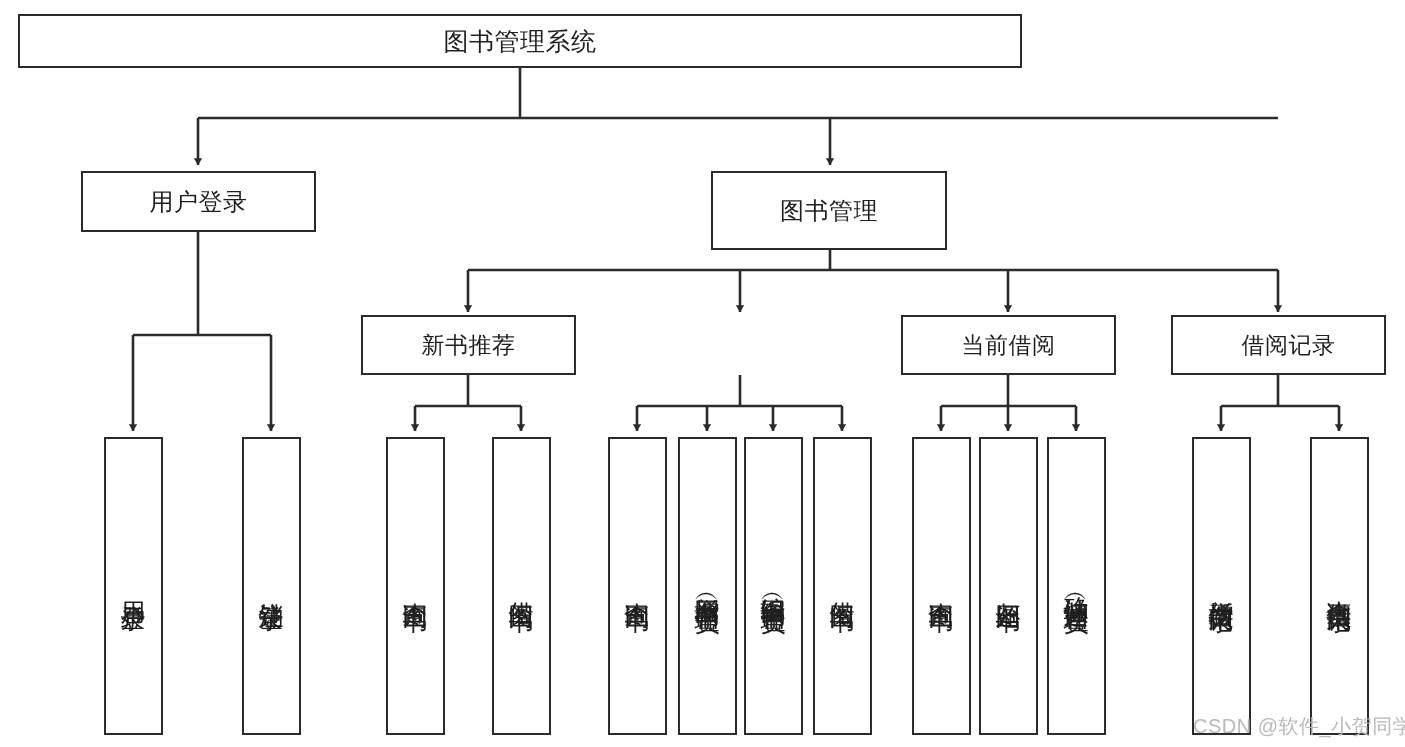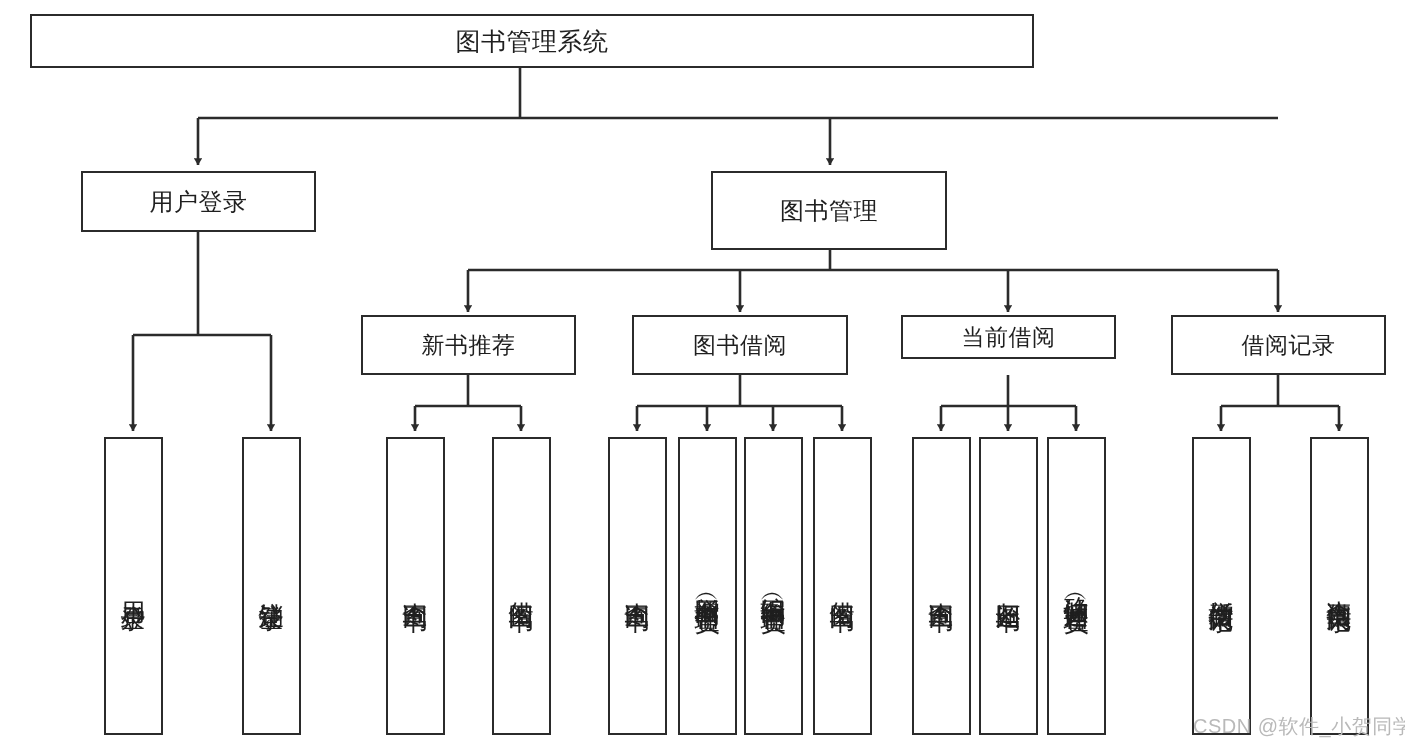--- a/index.html
+++ b/index.html
@@ -113,38 +113,35 @@
       <path d="M1008,406 L1008,431" marker-end="url(#arrow)"></path>
       <path d="M1076,406 L1076,431" marker-end="url(#arrow)"></path>
 
       <path d="M1278,375 L1278,406"></path>
       <path d="M1221,406 L1339,406"></path>
       <path d="M1221,406 L1221,431" marker-end="url(#arrow)"></path>
       <path d="M1339,406 L1339,431" marker-end="url(#arrow)"></path>
     </g>
   </svg>
 
-  <div class="node root" style="left:18px; top:14px; width:1004px; height:54px;margin-left:12px;">
+  <div class="node root" style="left:18px; top:14px; width:1004px; height:54px;">
     <span class="label">图书管理系统</span>
   </div>
 
   <div class="node level2" style="left:81px; top:171px; width:235px; height:61px;">
     <span class="label">用户登录</span>
   </div>
   <div class="node level2" style="left:711px; top:171px; width:236px; height:79px;">
     <span class="label">图书管理</span>
   </div>
 
   <div class="node level3" style="left:361px; top:315px; width:215px; height:60px;">
     <span class="label">新书推荐</span>
   </div>
-  <div class="node level3" style="left:632px; top:315px; width:216px; height:60px;">
-    <span class="label">图书借阅</span>
-  </div>
-  <div class="node level3" style="left:901px; top:315px; width:215px; height:44px;">
+  <div class="node level3" style="left:901px; top:315px; width:215px; height:60px;">
     <span class="label">当前借阅</span>
   </div>
   <div class="node level3" style="left:1171px; top:315px; width:215px; height:60px;padding-left:20px;">
     <span class="label">借阅记录</span>
   </div>
 
   <div class="node leaf" style="left:104px; top:437px; width:59px; height:298px;">
     <span class="label">用户登录</span>
   </div>
   <div class="node leaf" style="left:242px; top:437px; width:59px; height:298px;">

